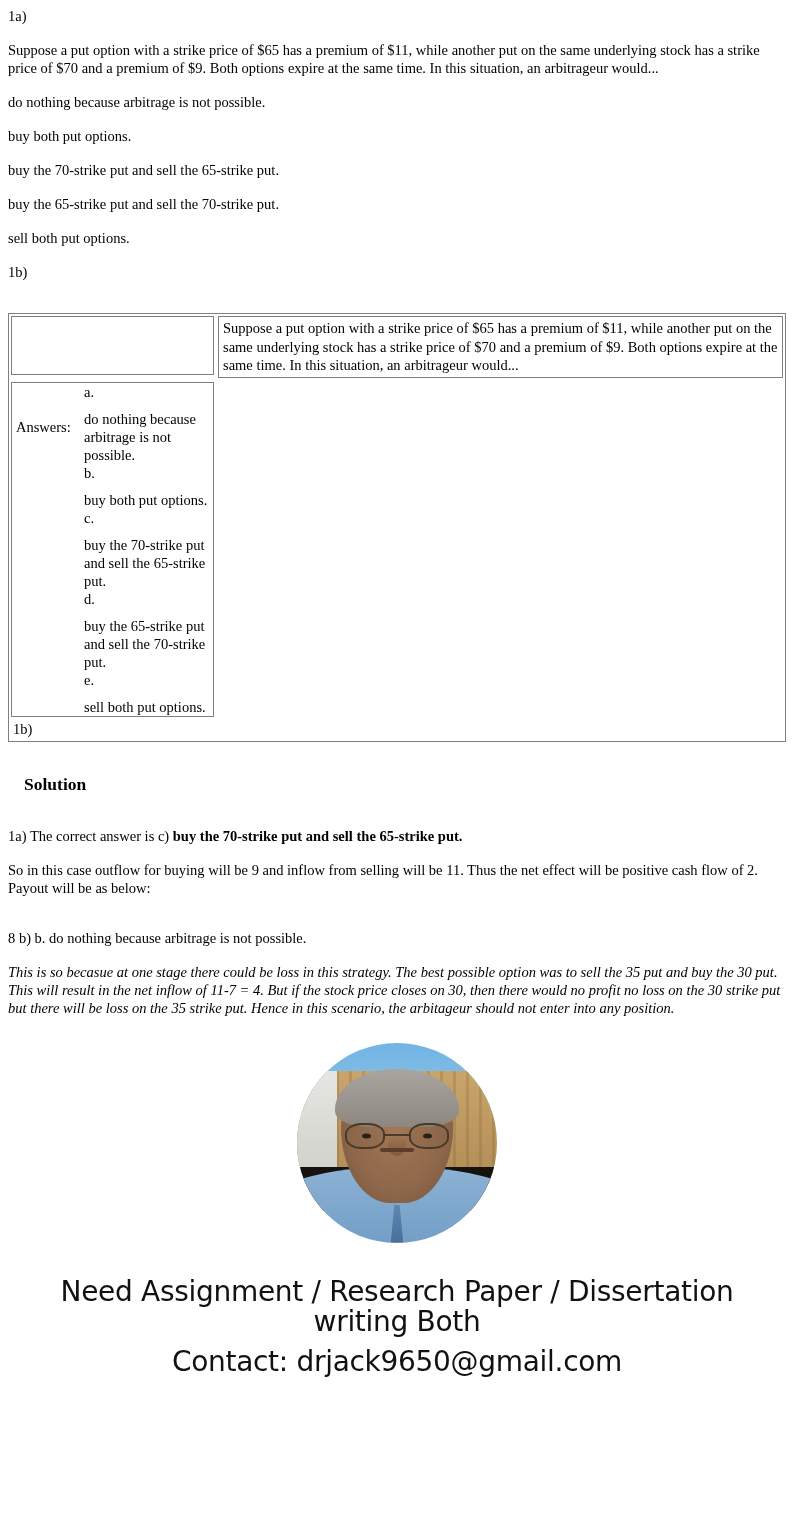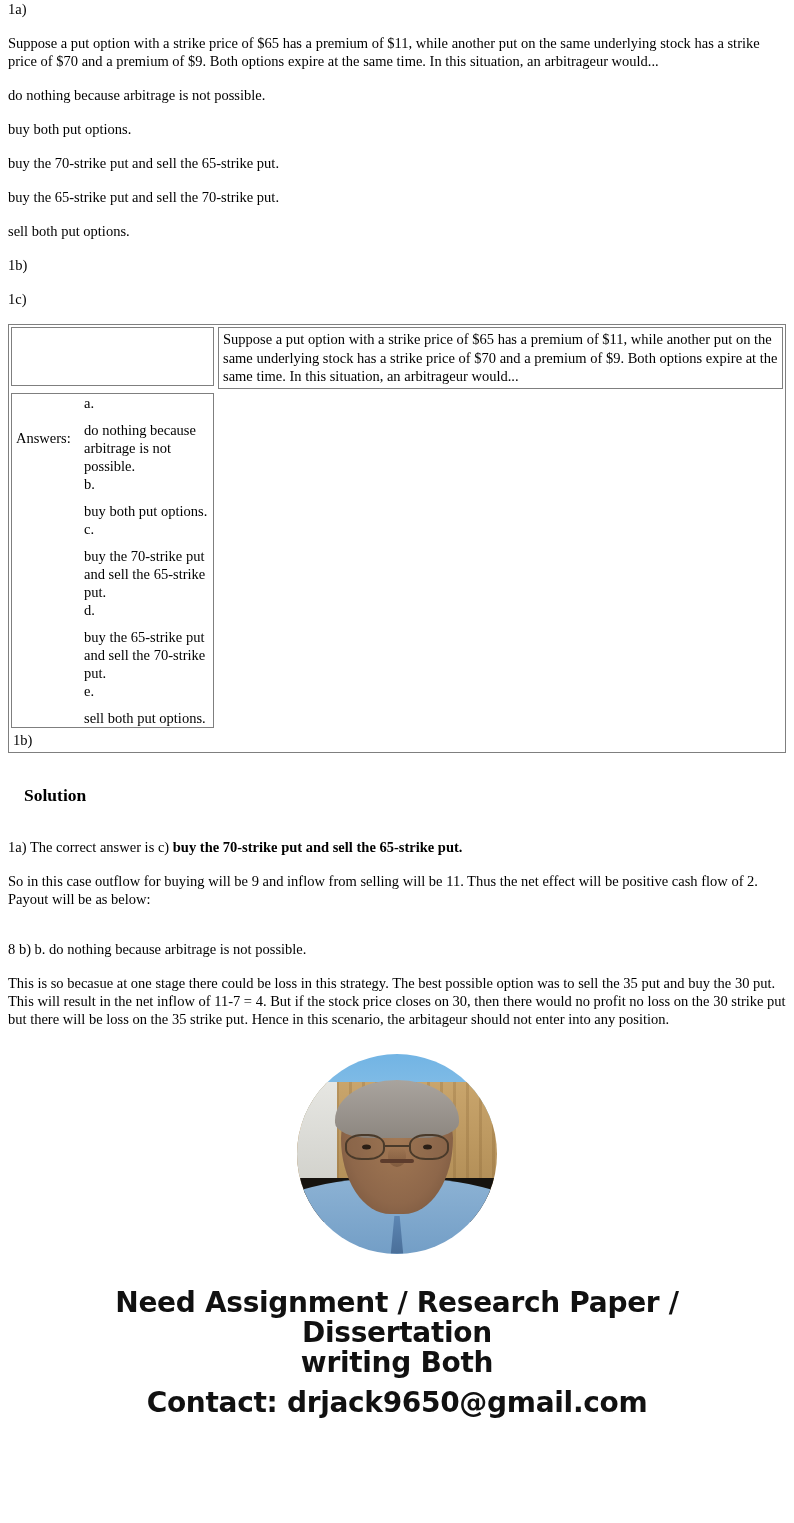--- a/index.html
+++ b/index.html
@@ -19,21 +19,21 @@
   }
 
   .page {
     position: relative;
     width: 794px;
     height: 1523px;
     box-sizing: border-box;
   }
 
   .doc-body {
-    padding: 0 8px;
+    padding: 7px 8px;
     box-sizing: border-box;
   }
 
   p.para {
     font-size: 14.5px;
     line-height: 18px;
     margin: 0 0 0 0;
     padding: 0;
     text-align: left;
   }
@@ -126,20 +126,21 @@
     font-family: "Liberation Serif", "DejaVu Serif", serif;
   }
 
   .bold {
     font-weight: bold;
   }
 
   .clip-para {
     max-height: 55px;
     overflow: hidden;
+    font-style: italic;
   }
 
   
   .portrait-wrap {
     width: 100%;
     text-align: center;
     margin-top: 26px;
   }
   .portrait {
     display: inline-block;
@@ -296,21 +297,21 @@
     height: 20px;
     background: linear-gradient(rgba(0,0,0,0.0), rgba(80,50,30,0.35));
     border-radius: 40% 40% 50% 50%;
   }
 
   
   .footer {
     margin-top: 30px;
     text-align: center;
     font-family: "DejaVu Sans", "Liberation Sans", sans-serif;
-    font-weight: bold;
+    font-weight: normal;
     font-size: 28px;
     line-height: 30px;
     letter-spacing: -0.3px;
     color: #111111;
     padding: 0 10px;
   }
   .footer .line2 { display: block; }
   .footer .line3 { display: block; margin-top: 10px; }
 </style>
 </head>
@@ -336,21 +337,20 @@
 
     <p class="para">buy the 65-strike put and sell the 70-strike put.</p>
     <div class="spacer-16"></div>
 
     <p class="para">sell both put options.</p>
     <div class="spacer-16"></div>
 
     <p class="para">1b)</p>
     <div class="spacer-16"></div>
 
-    <p class="para">1c)</p>
 
     <div class="spacer-16"></div>
 
     <table class="qtable">
       <tbody>
         <tr>
           <td class="col-left">
             <div class="inner-box" style="height:59px;"></div>
           </td>
           <td class="col-right">

